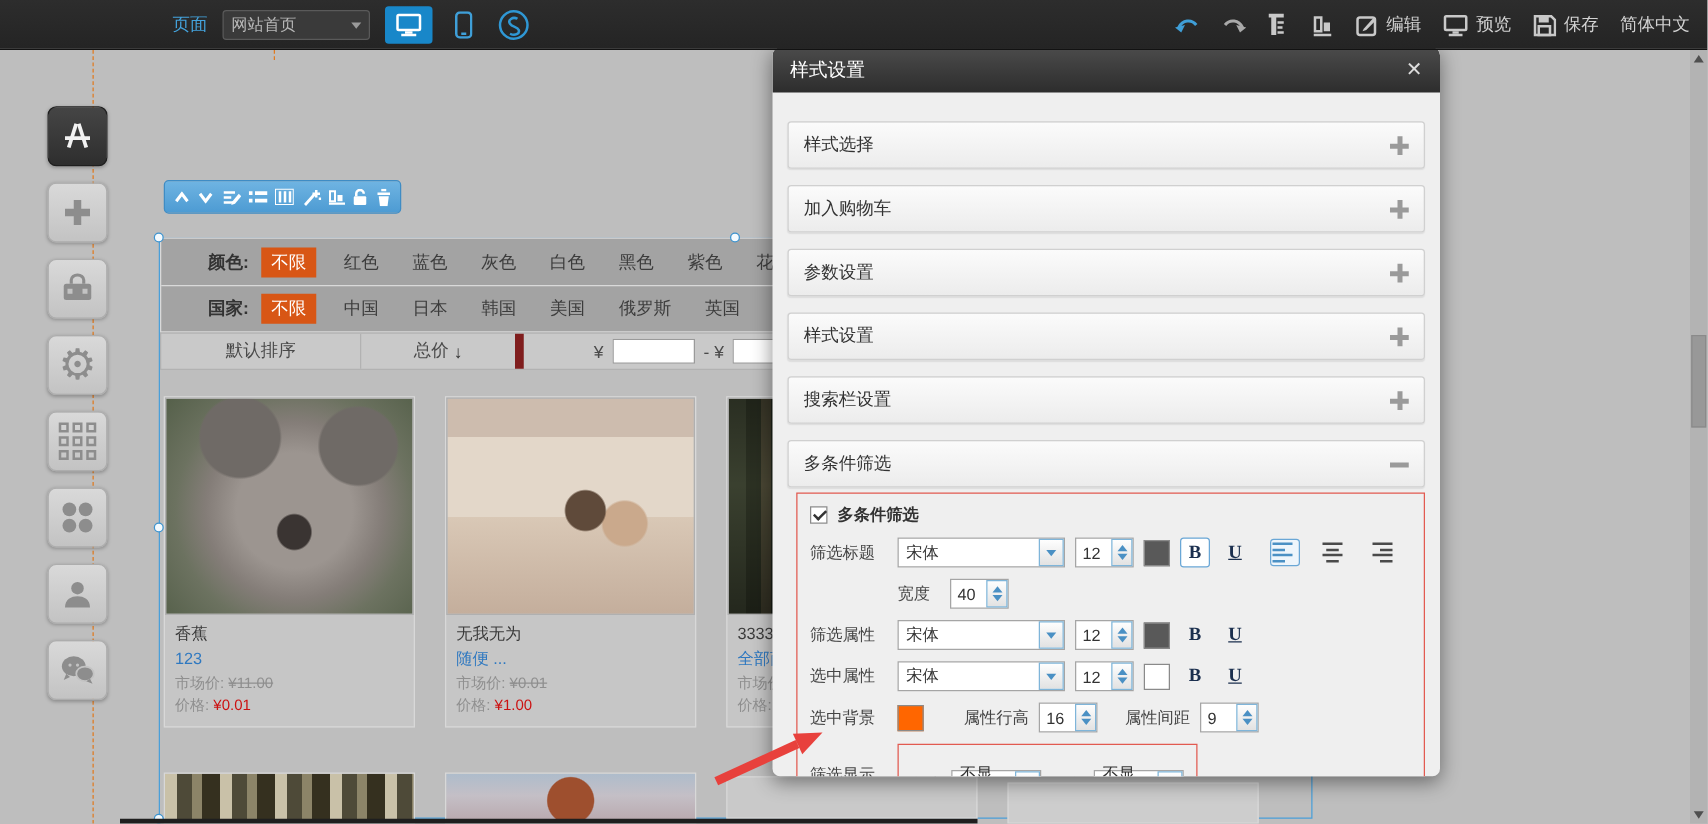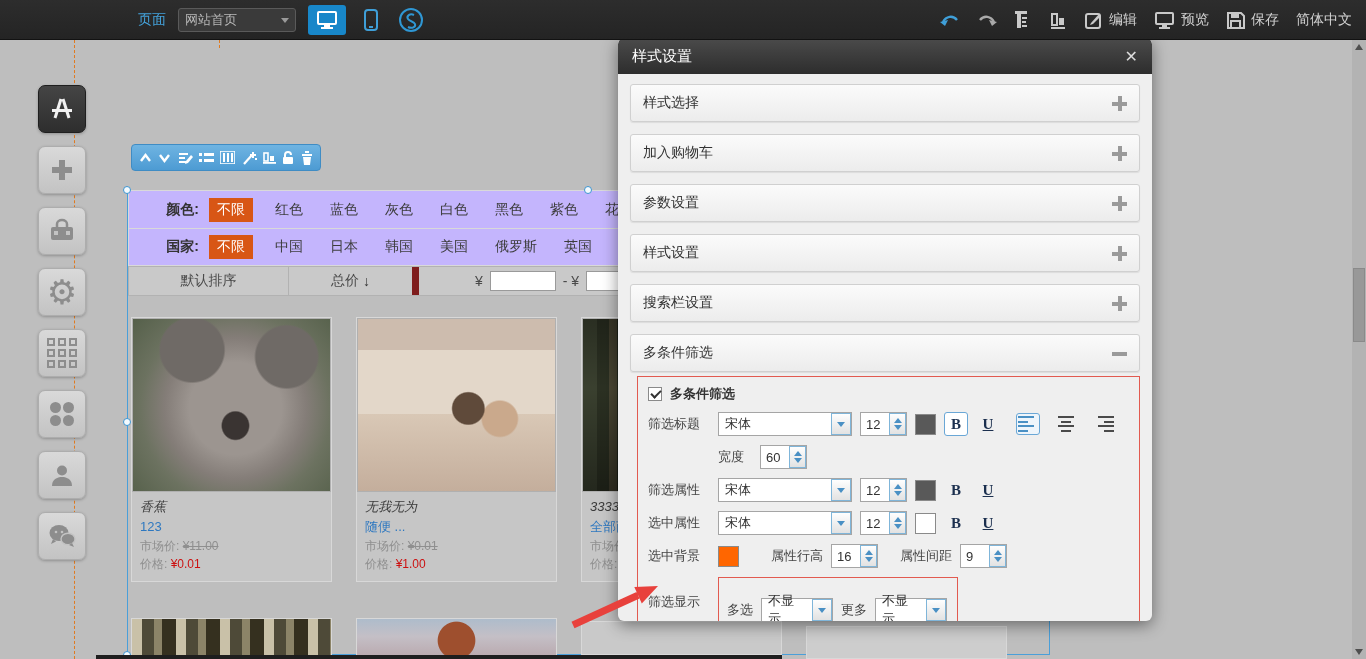--- a/index.html
+++ b/index.html
@@ -44,21 +44,21 @@
     border:1px solid #4a9fd9; z-index:4; }
   .handle { position:absolute; width:8px; height:8px; border-radius:50%;
     background:#f4fafe; border:1px solid #3d94d0; z-index:5; }
 
   
   .mini-toolbar { position:absolute; left:131px; top:104px; width:190px; height:27px; border-radius:4px;
     background:linear-gradient(#6fb4e2,#4d9bd3); border:1px solid #3f8cc4;
     display:flex; align-items:center; justify-content:space-around; padding:0 4px; z-index:6; color:#fff; }
 
   
-  .filter-block { position:absolute; left:128px; top:150px; width:924px; background:#c4b5fd;
+  .filter-block { position:absolute; left:128px; top:150px; width:924px; background:#a3a3a3;
     border:1px solid #d9d9d9; z-index:4; }
   .f-row { height:37px; display:flex; align-items:center; font-size:14px; color:#3c3c3c; }
   .f-row + .f-row { border-top:1px solid #d9d9d9; }
   .f-label { width:80px; text-align:right; padding-right:10px; font-weight:bold; color:#333; }
   .f-opt { margin-right:27px; cursor:default; }
   .f-sel { background:#d85615; color:#fff; padding:3px 8px; margin-right:22px; }
 
   
   .sort-bar { position:absolute; left:128px; top:226px; width:924px; height:30px; background:#c9c9c9;
     border:1px solid #b2b2b2; display:flex; align-items:center; font-size:14px; color:#4a4a4a; z-index:4; }
@@ -66,21 +66,21 @@
   .s-c1 { width:160px; border-right:1px solid #b2b2b2; }
   .s-c2 { width:130px; border-right:7px solid #7f1d1d; gap:4px; }
   .s-c3 { flex:1; justify-content:flex-start; padding-left:56px; gap:7px; }
   .s-input { width:66px; height:20px; background:#fff; border:1px solid #9a9a9a; }
   .s-arrow { font-weight:bold; color:#333; }
 
   
   .card { position:absolute; width:201px; background:#c6c6c6; border:1px solid #d8d8d8; z-index:4; }
   .card .img { width:199px; height:174px; border:1px solid #b0b0b0; }
   .card .txt { padding:5px 8px 8px 8px; }
-  .p-title { font-size:13px; color:#3a3a3a; line-height:20px;font-style:italic; }
+  .p-title { font-size:13px; color:#3a3a3a; line-height:20px; }
   .p-link { font-size:13px; color:#2e78c0; line-height:20px; cursor:pointer; }
   .p-market { font-size:12px; color:#8f8f8f; line-height:18px; }
   .p-market .strike { text-decoration:line-through; }
   .p-price { font-size:12px; color:#8f8f8f; line-height:18px; }
   .p-price .val { color:#cc1111; }
 
   .img-koala { background:
     radial-gradient(circle at 30% 18%, #6f6a66 0 16%, transparent 17%),
     radial-gradient(circle at 78% 22%, #6f6a66 0 15%, transparent 16%),
     radial-gradient(ellipse at 52% 62%, #3a3432 0 9%, transparent 10%),
@@ -107,21 +107,21 @@
   
   .panel { position:absolute; left:618px; top:38px; width:534px; height:583px; background:#efefef;
     border-radius:6px; box-shadow:0 4px 16px rgba(0,0,0,.45); z-index:20; overflow:hidden; }
   .panel-header { height:36px; background:linear-gradient(#4b4b4b,#2d2d2d); border-radius:6px 6px 0 0;
     display:flex; align-items:center; padding:0 14px; }
   .panel-title { color:#fff; font-size:15px; }
   .panel-close { margin-left:auto; color:#dcdcdc; font-size:16px; cursor:pointer; }
   .panel-body { padding:10px 12px 0 12px; }
   .sec-bar { height:38px; background:linear-gradient(#fbfbfb,#ececec); border:1px solid #d0d0d0;
     border-radius:3px; box-shadow:0 1px 1px rgba(0,0,0,.08); margin-bottom:12px;
-    display:flex; align-items:center; padding:0 12px; font-size:14px; color:#333; cursor:pointer; }
+    display:flex; align-items:center; padding:0 12px; font-size:14px; color:#333; cursor:pointer;margin-top:13px; }
   .sec-bar .toggle { margin-left:auto; position:relative; width:15px; height:15px; }
   .toggle.plus::before, .toggle.minus::before { content:''; position:absolute; left:0; right:0; top:6px; height:4px; background:#9a9a9a; }
   .toggle.plus::after { content:''; position:absolute; top:0; bottom:0; left:6px; width:4px; background:#9a9a9a; }
   .sec-bar.expanded { margin-bottom:4px; }
 
   .red-box { margin:0 0 0 7px; width:503px; border:1px solid #e25a50; padding:8px 8px 12px 10px; background:#efefef; }
   .mf-check-row { display:flex; align-items:center; gap:8px; margin-bottom:9px; font-size:13px; color:#333; font-weight:bold; }
   .checkbox { width:14px; height:14px; background:#fff; border:1px solid #8a8a8a; position:relative; cursor:pointer; }
   .checkbox::after { content:''; position:absolute; left:2px; top:2px; width:8px; height:4px;
     border-left:2px solid #333; border-bottom:2px solid #333; transform:rotate(-45deg); }
@@ -529,21 +529,21 @@
               <i class="w2"></i>
               <i class="w1"></i>
               <i class="w2"></i>
             </span>
         </div>
       </div>
 
       <div class="mf-row sub-indent">
         <span class="mf-label" style="width:34px;">宽度</span>
         <div class="spin">
-          <span class="num">60</span>
+          <span class="num">40</span>
           <span class="arrows">
               <span class="tri-up"></span>
               <span class="tri-down"></span>
             </span>
         </div>
       </div>
 
       <div class="mf-row">
         <span class="mf-label">筛选属性</span>
         <div class="sel wide">

